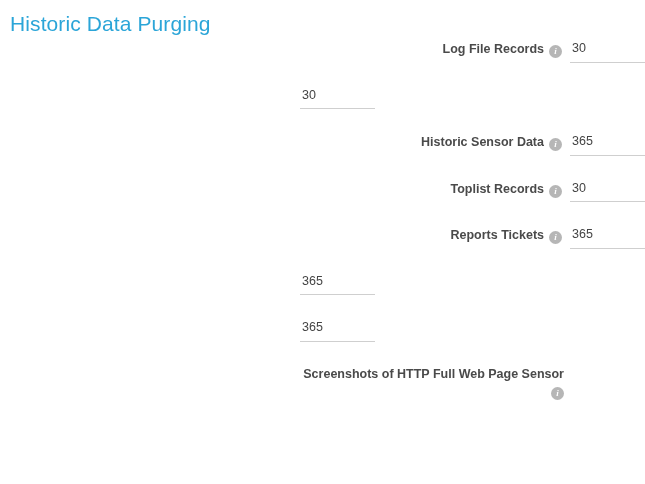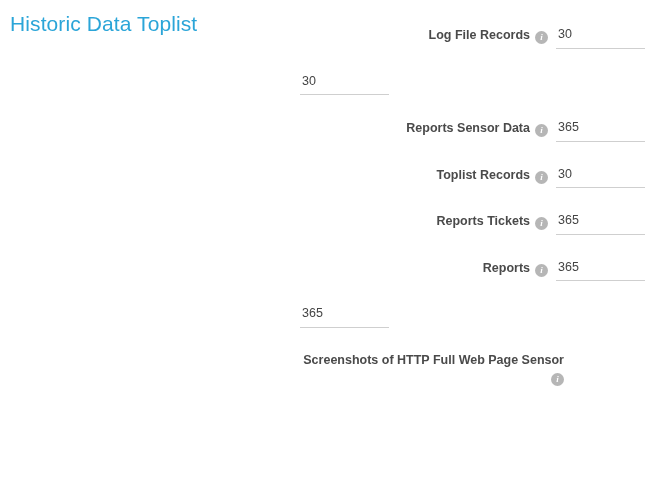--- a/index.html
+++ b/index.html
@@ -26,21 +26,21 @@
     top: 12px;
     font-size: 21px;
     color: #2ba5d8;
     font-weight: normal;
     letter-spacing: 0.1px;
     white-space: nowrap;
   }
   .form {
     position: absolute;
     left: 300px;
-    top: 24px;
+    top: 38px;
     width: 345px;
   }
   .row {
     display: flex;
     align-items: flex-start;
     margin-bottom: 22px;
   }
   .label-cell {
     width: 272px;
     box-sizing: border-box;
@@ -76,58 +76,57 @@
     padding-top: 0px;
   }
   .field-input {
     width: 73px;
     border: none;
     border-bottom: 1px solid #cfcfcf;
     outline: none;
     font-family: "Liberation Sans", sans-serif;
     font-size: 12.5px;
     color: #444444;
-    padding: 0 14px 4px 2px;
+    padding: 0 0 4px 2px;
     background: transparent;
     height: 19px;
     box-sizing: content-box;
   }
   .row.two-line .label-cell {
     line-height: 17px;
   }
 </style>
 </head>
 <body>
 
 <div class="page">
 
-  <div class="section-title">Historic Data Toplist</div>
+  <div class="section-title">Historic Data Purging</div>
 
   <div class="form">
       <div class="row">
         <div class="label-cell"><span class="label-text">Log File Records</span><span class="info-icon">i</span></div>
         <div class="field-cell"><input type="text" class="field-input" value="30" style=""></div>
       </div>
       <div class="row two-line">
         <div class="field-cell"><input type="text" class="field-input" value="30" style=""></div>
       </div>
       <div class="row">
-        <div class="label-cell"><span class="label-text">Reports Sensor Data</span><span class="info-icon">i</span></div>
+        <div class="label-cell"><span class="label-text">Historic Sensor Data</span><span class="info-icon">i</span></div>
         <div class="field-cell"><input type="text" class="field-input" value="365" style=""></div>
       </div>
       <div class="row">
         <div class="label-cell"><span class="label-text">Toplist Records</span><span class="info-icon">i</span></div>
         <div class="field-cell"><input type="text" class="field-input" value="30" style=""></div>
       </div>
       <div class="row">
         <div class="label-cell"><span class="label-text">Reports Tickets</span><span class="info-icon">i</span></div>
         <div class="field-cell"><input type="text" class="field-input" value="365" style=""></div>
       </div>
       <div class="row">
-        <div class="label-cell"><span class="label-text">Reports</span><span class="info-icon">i</span></div>
         <div class="field-cell"><input type="text" class="field-input" value="365" style=""></div>
       </div>
       <div class="row">
         <div class="field-cell"><input type="text" class="field-input" value="365" style=""></div>
       </div>
       <div class="row two-line">
         <div class="label-cell"><span class="label-text">Screenshots of HTTP Full Web Page Sensor</span><span class="info-icon">i</span></div>
       </div>
     </div>
 

